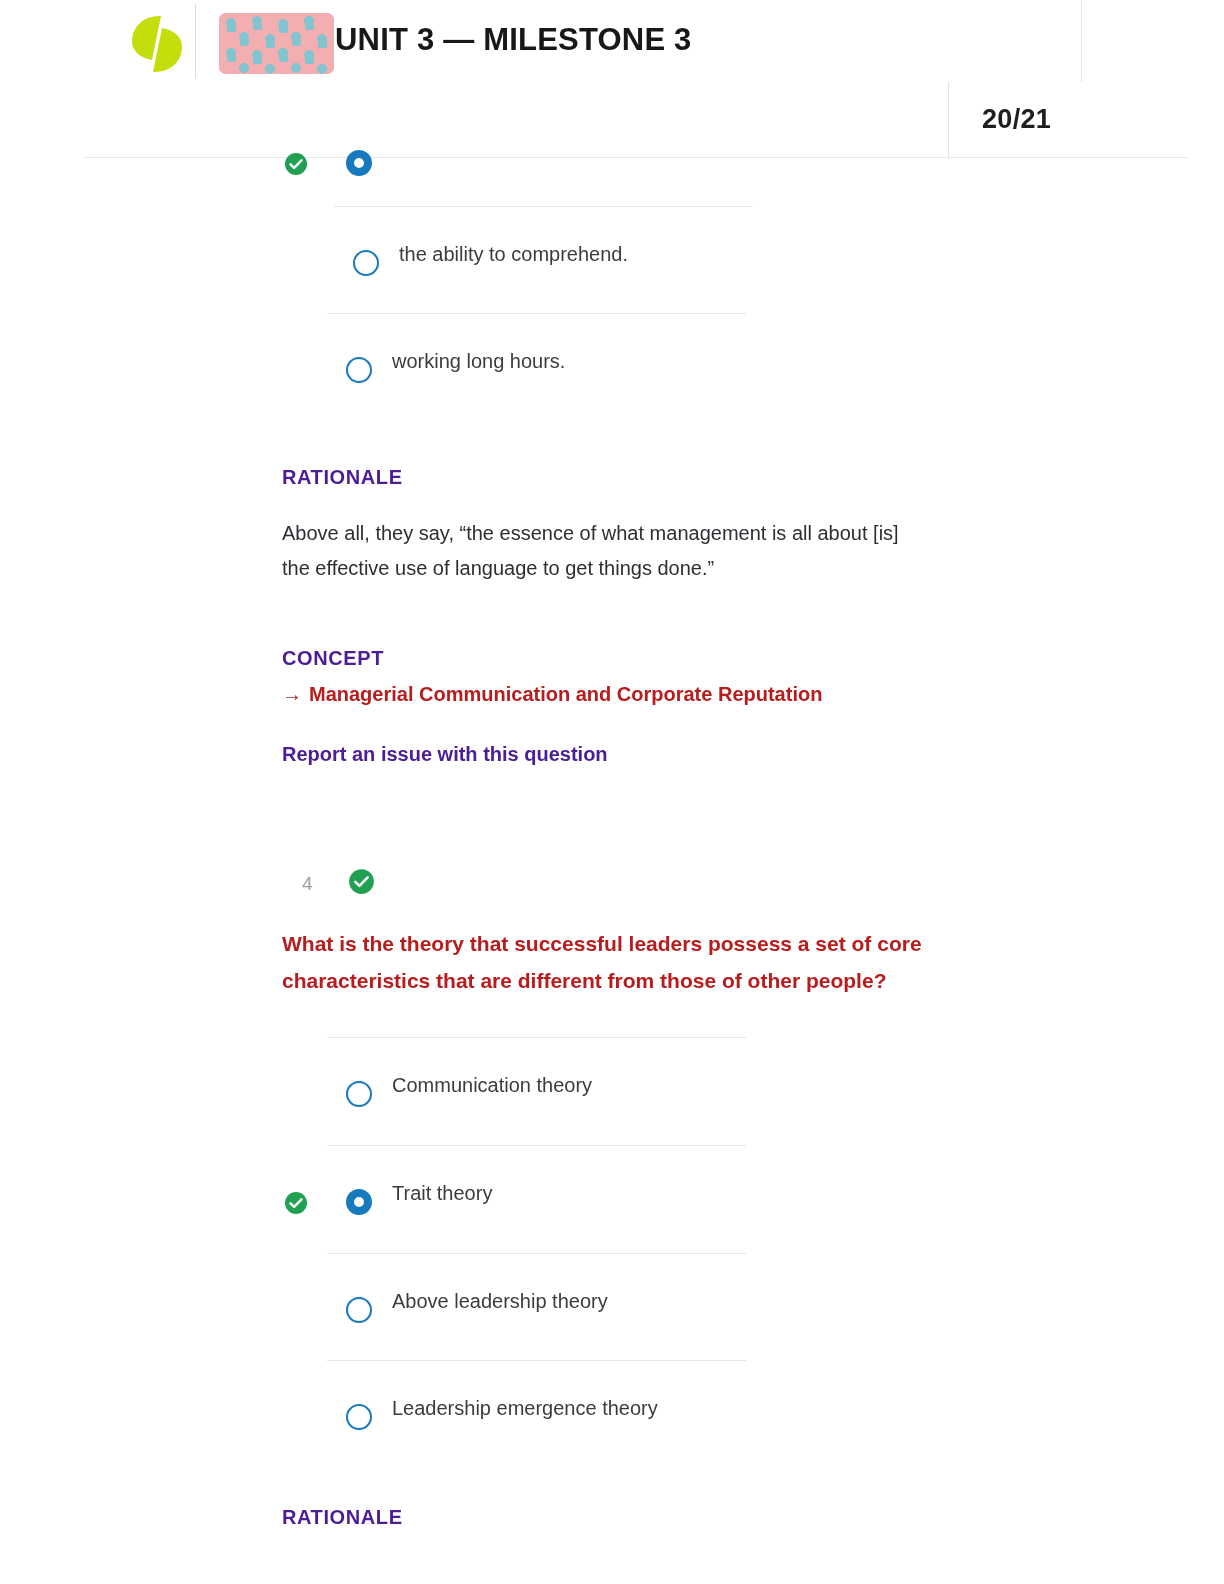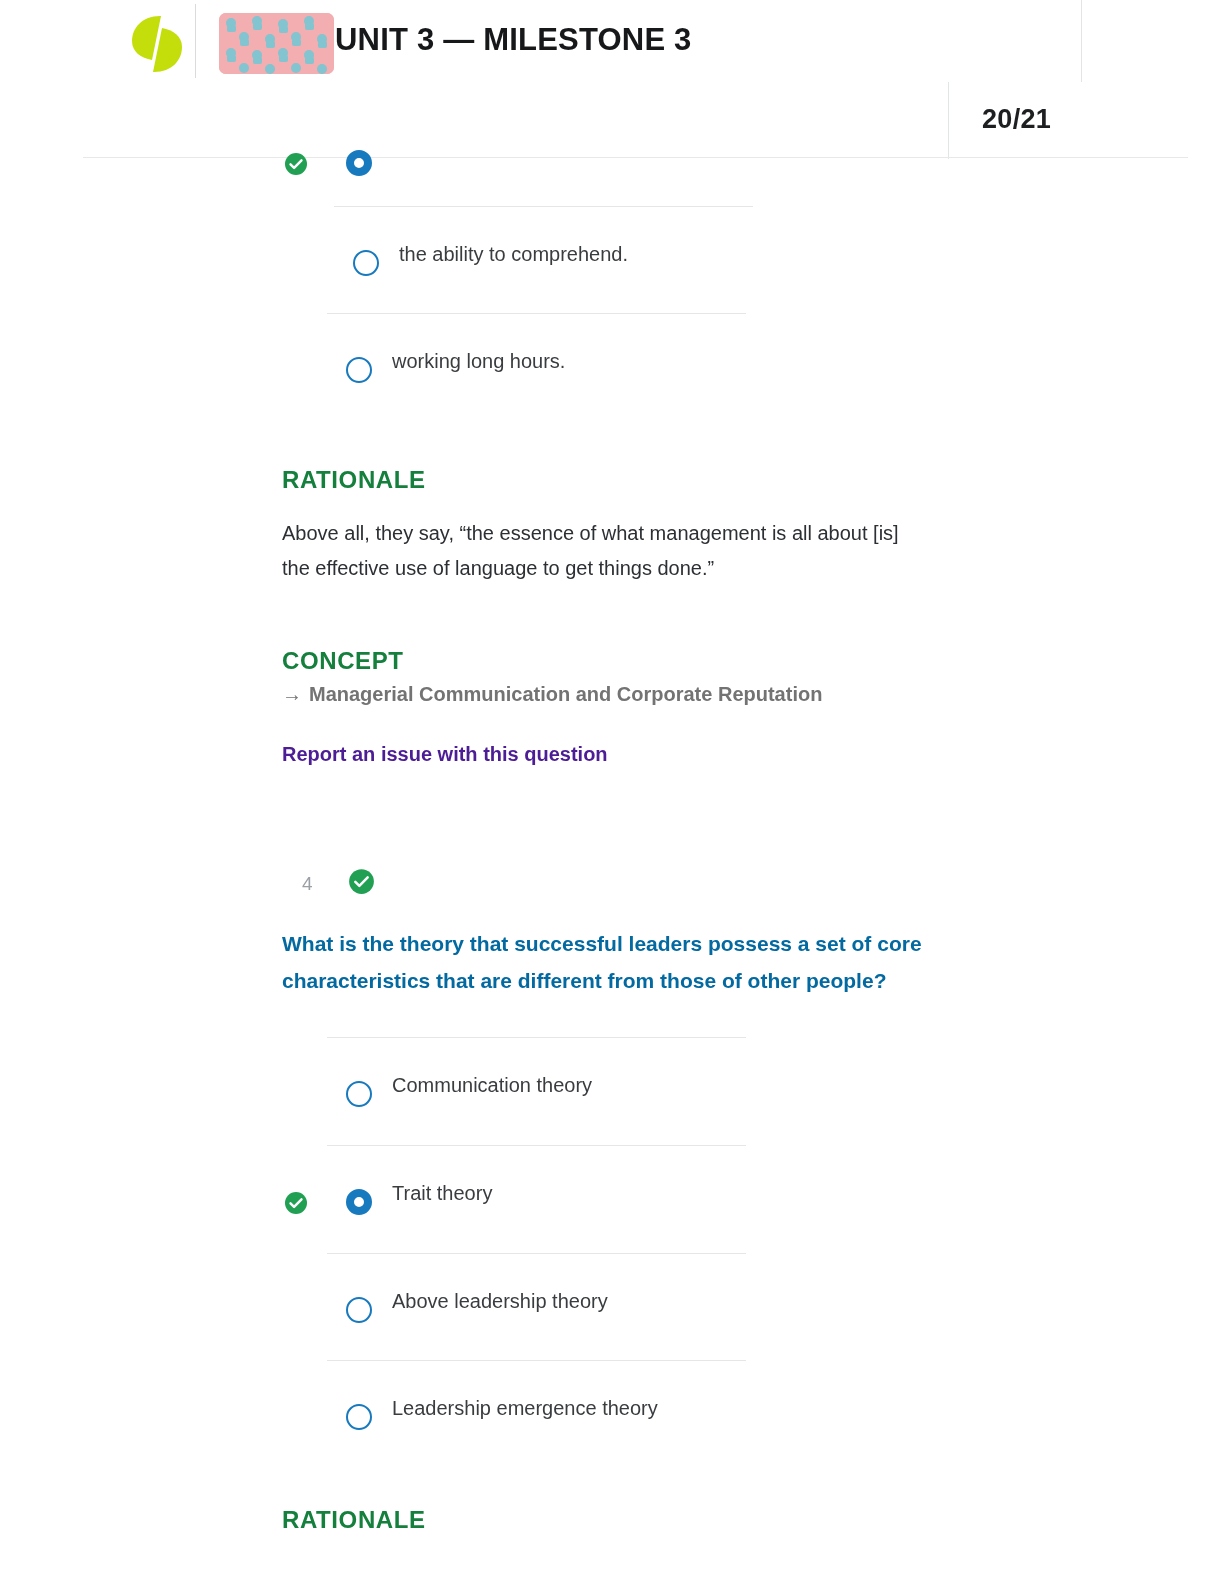--- a/index.html
+++ b/index.html
@@ -150,37 +150,37 @@
     left: 392px;
     top: 34px;
     font-size: 20px;
     line-height: 28px;
     color: #3a3d40;
     white-space: nowrap;
   }
 
   .section-title {
     position: absolute;
-    font-size: 24px;
+    font-size: 20px;
     font-weight: bold;
     letter-spacing: 0.6px;
-    color: #15803d;
+    color: #4c1d95;
   }
   .body-text {
     position: absolute;
     font-size: 20px;
     line-height: 35px;
     color: #2c2f33;
     width: 620px;
   }
   .concept-link {
     position: absolute;
     font-size: 20px;
     font-weight: bold;
-    color: #737373;
+    color: #b91c1c;
     white-space: nowrap;
     cursor: pointer;
   }
   .concept-link .arrow { margin-right: 7px; font-weight: normal; }
   .report-link {
     position: absolute;
     font-size: 20px;
     font-weight: bold;
     color: #4c1d95;
     white-space: nowrap;
@@ -195,21 +195,21 @@
   .q-status-badge {
     position: absolute;
     width: 27px;
     height: 27px;
   }
   .q-text {
     position: absolute;
     font-size: 21px;
     line-height: 37px;
     font-weight: bold;
-    color: #0369a1;
+    color: #b91c1c;
     width: 650px;
   }
 </style>
 </head>
 <body>
 
 <div class="header">
 
   <div class="logo">
     <svg width="58" height="60" viewBox="0 0 58 60">

